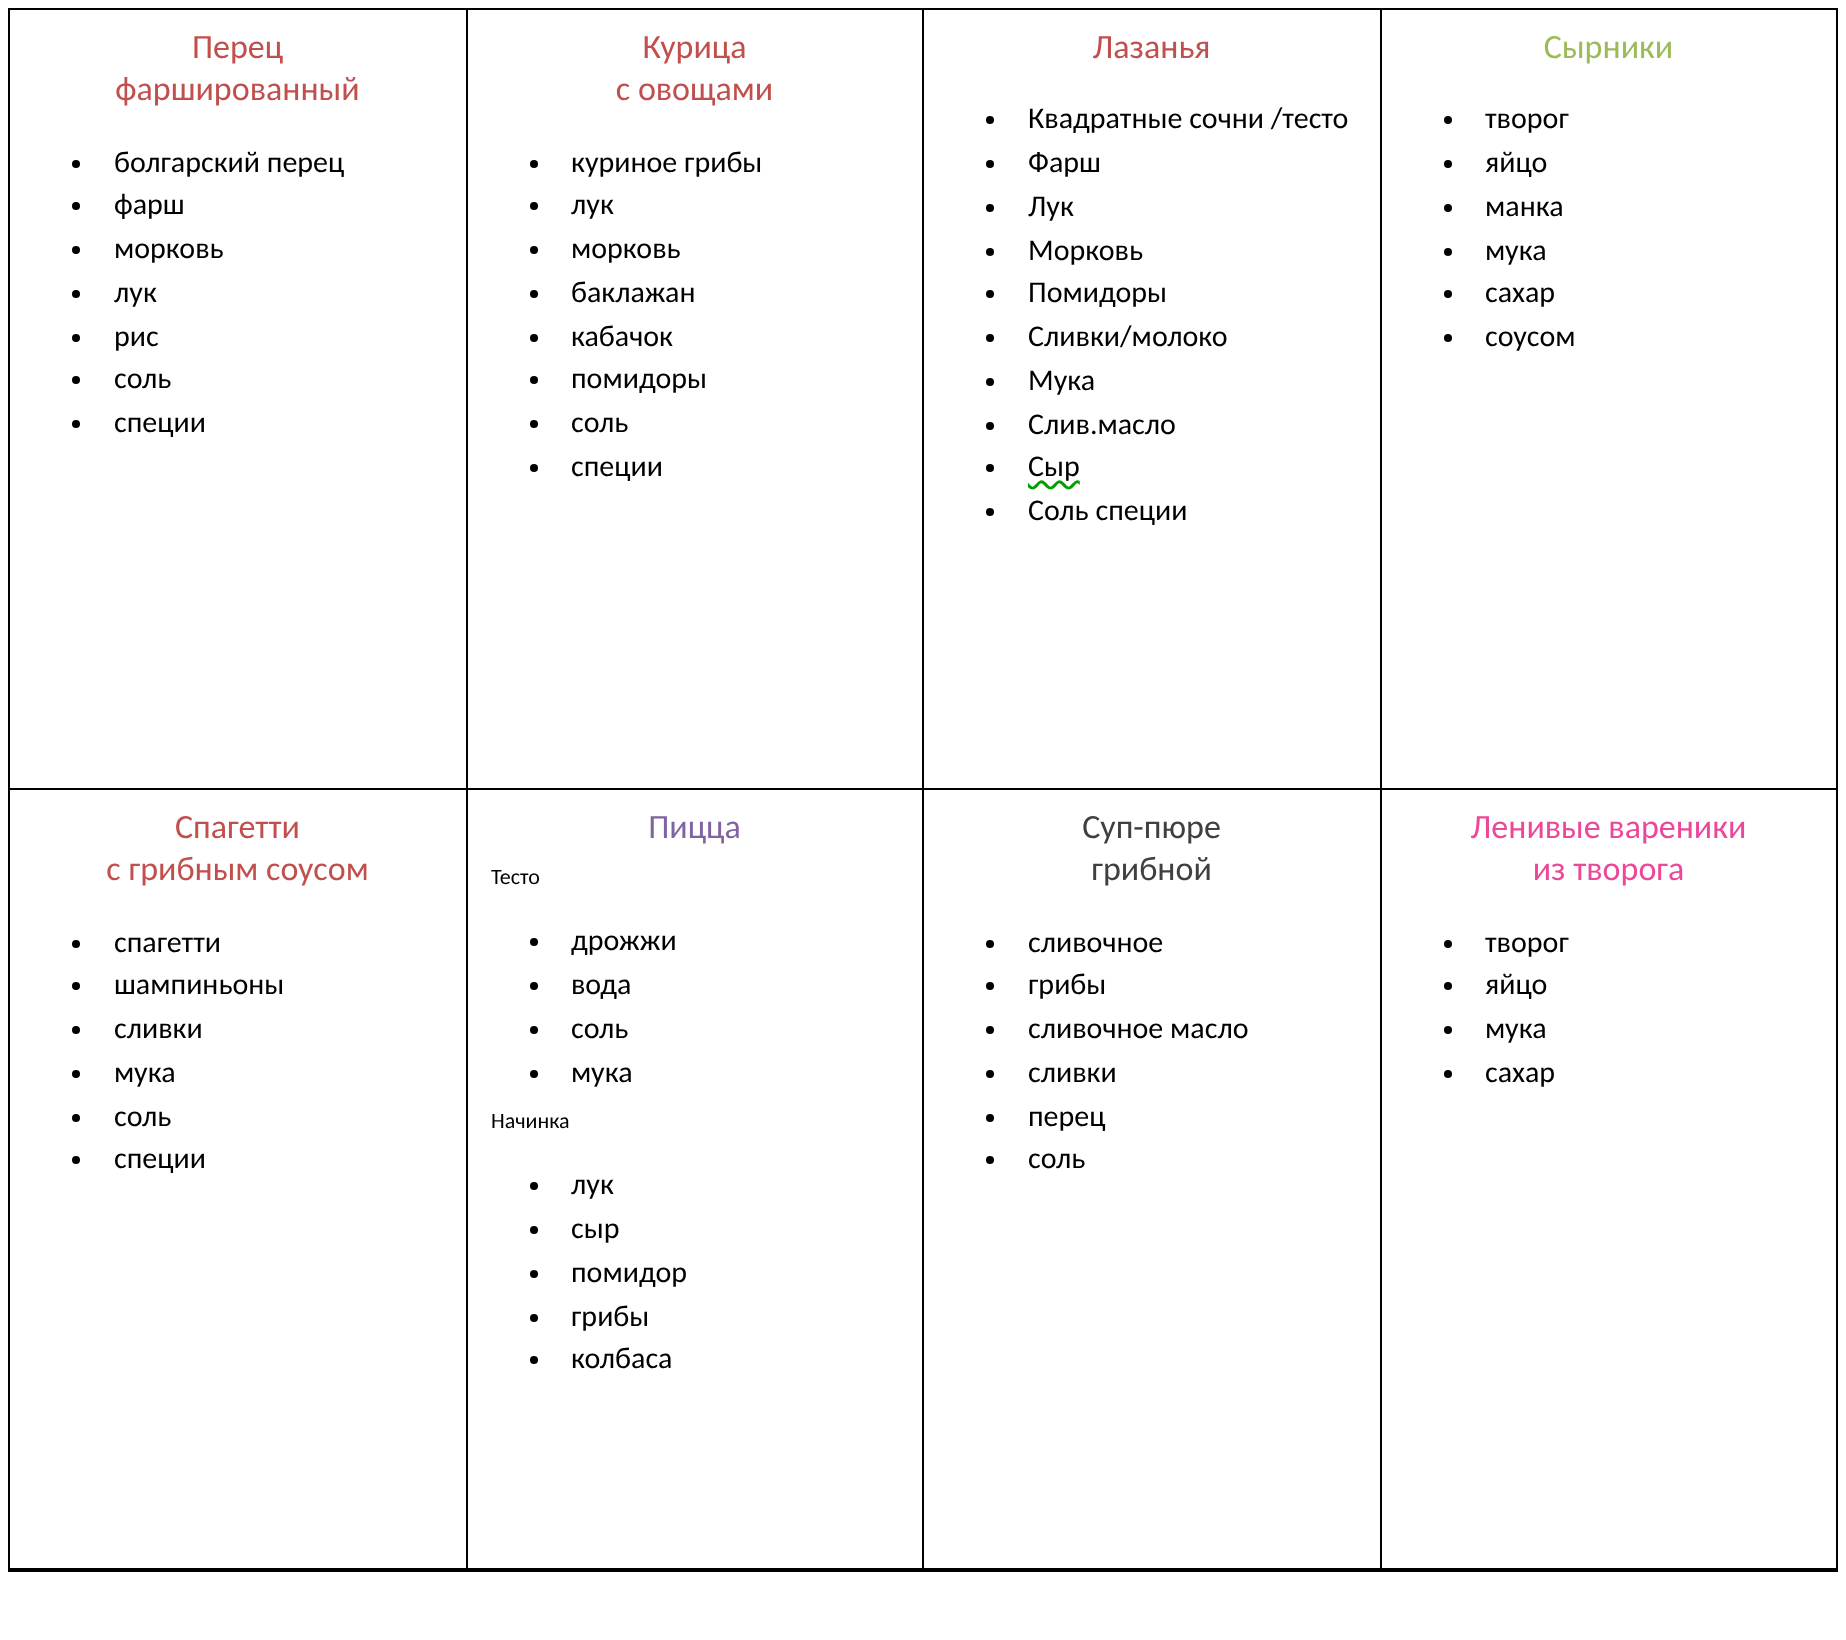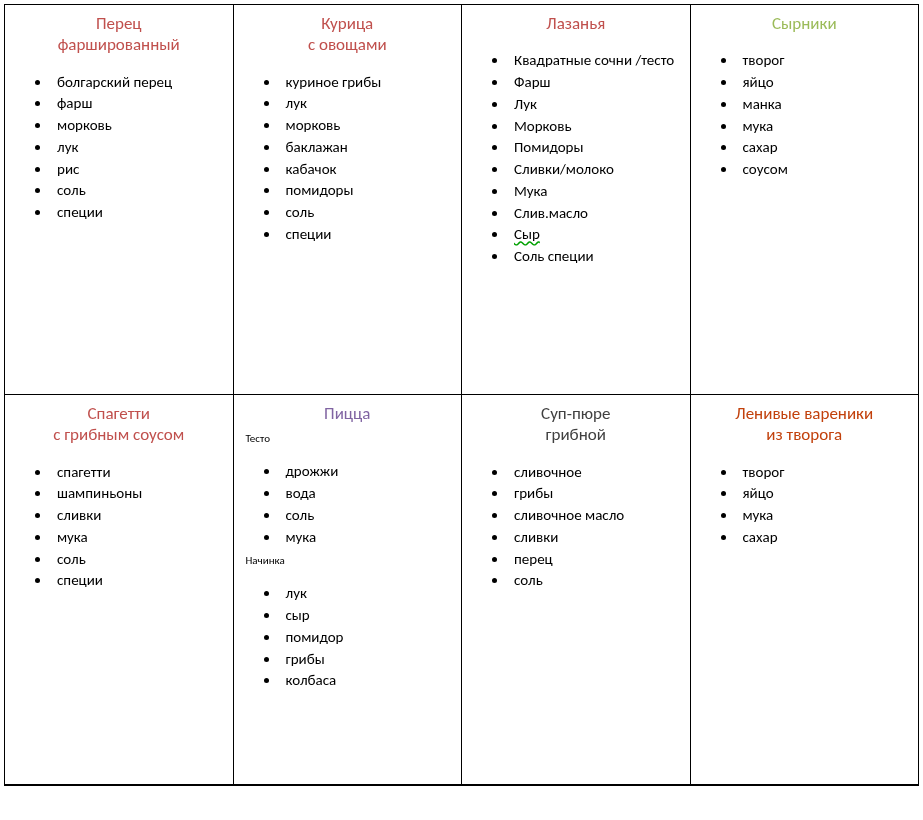--- a/index.html
+++ b/index.html
@@ -31,21 +31,21 @@
     text-align: center;
     font-size: 17px;
     line-height: 1.25;
     margin: 2px 0 8px 0;
     white-space: pre-line;
   }
   .title.red    { color: #c0504d; }
   .title.olive  { color: #9bbb59; text-align: center; }
   .title.blue   { color: #404040; }
   .title.purple { color: #8064a2; }
-  .title.black  { color: #c2410c; }
+  .title.black  { color: #ec4899; }
   .subhead {
     font-size: 11px;
     margin: 4px 0 0 4px;
   }
   ul.ing {
     margin: 16px 0 6px 0;
     padding-left: 38px;
     list-style-type: disc;
   }
   ul.ing li {

